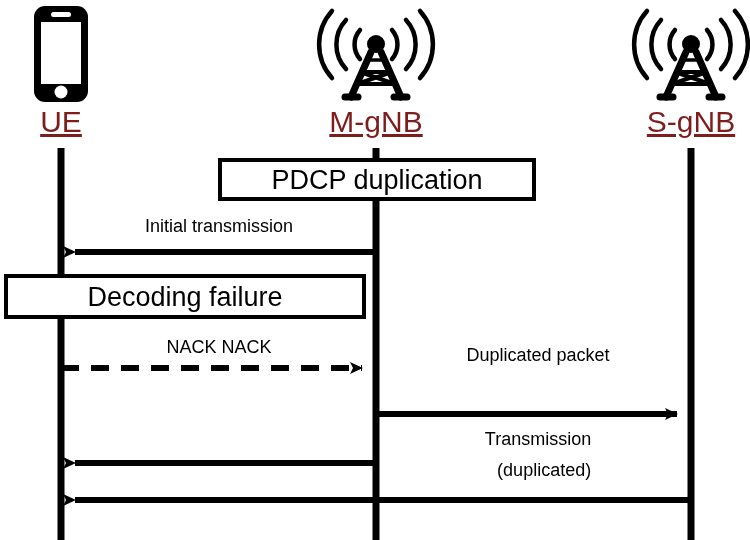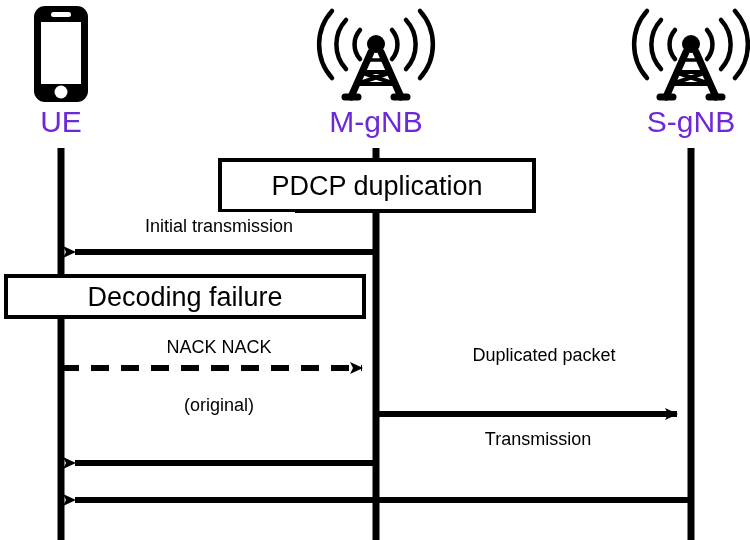--- a/index.html
+++ b/index.html
@@ -23,44 +23,45 @@
     top: 0;
     width: 750px;
     height: 540px;
   }
   
   .actor-label {
     position: absolute;
     text-align: right;
     font-size: 30px;
     line-height: 34px;
-    color: #6d28d9;
+    color: #7f1d1d;
     white-space: nowrap;
     transform: translateX(-50%);
+    text-decoration: underline;
   }
   #actor-label-ue   { left: 61px;  top: 105px; }
   #actor-label-mgnb { left: 376px; top: 105px; }
   #actor-label-sgnb { left: 691px; top: 105px; }
 
   
   .note-box {
     position: absolute;
     box-sizing: border-box;
     background: #ffffff;
     border: 4px solid #000000;
     display: flex;
     align-items: center;
     justify-content: center;
     font-size: 27px;
     line-height: 30px;
     white-space: nowrap;
     color: #000;
   }
   #note-pdcp-duplication {
-    left: 218px; top: 158px; width: 318px; height: 55px;
+    left: 218px; top: 158px; width: 318px; height: 43px;
   }
   #note-decoding-failure {
     left: 4px; top: 274px; width: 362px; height: 45px;
   }
 
   
   .msg-label {
     position: absolute;
     background: #ffffff;
     font-size: 18px;
@@ -68,21 +69,21 @@
     text-align: center;
     white-space: nowrap;
     color: #000;
     transform: translateX(-50%);
     padding: 0 2px;
   }
   .msg-label.two-line { line-height: 31px; }
 
   #label-initial-transmission   { left: 219px; top: 212px; }
   #label-harq-nack              { left: 219px; top: 333px; }
-  #label-duplicated-forwarding  { left: 538px; top: 340px; margin-left: 6px; }
+  #label-duplicated-forwarding  { left: 538px; top: 340px; }
   #label-retransmission         { left: 219px; top: 390px; }
   #label-transmission-duplicated{ left: 538px; top: 424px; text-align: right; }
 </style>
 </head>
 <body>
 
 <div id="canvas">
 
   <svg id="diagram-svg" viewBox="0 0 750 540" xmlns="http://www.w3.org/2000/svg">
 
@@ -174,20 +175,20 @@
 
   <div class="msg-label" id="label-initial-transmission">Initial transmission</div>
 
   <div class="msg-label" id="label-harq-nack">NACK NACK</div>
 
   <div class="msg-label two-line" id="label-duplicated-forwarding">
     <div>Duplicated packet</div>
   </div>
 
   <div class="msg-label two-line" id="label-retransmission">
-    <div>(original)</div>
   </div>
 
   <div class="msg-label two-line" id="label-transmission-duplicated">
     <div>Transmission</div>
+    <div>(duplicated)</div>
   </div>
 
 </div>
 
 </body></html>

